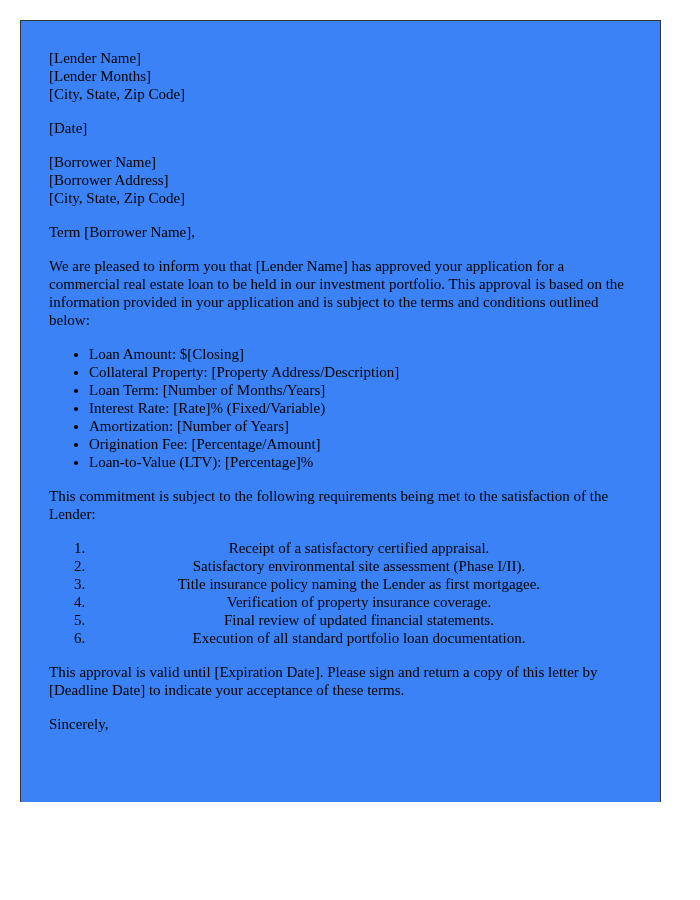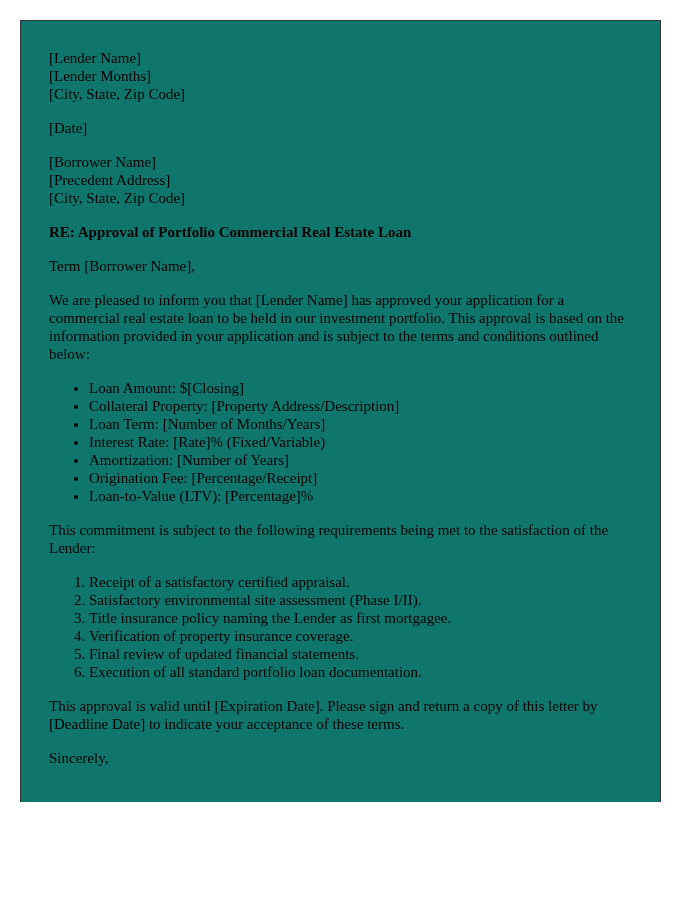--- a/index.html
+++ b/index.html
@@ -19,21 +19,21 @@
       position: absolute;
       left: 20px;
       top: 20px;
       width: 641px;
       height: 782px;
       border-left: 1px solid #333333;
       border-right: 1px solid #333333;
       border-top: 1px solid #333333;
       box-sizing: border-box;
       overflow: hidden;
-      background: #0f766e;
+      background: #3b82f6;
     }
     .letter {
       position: absolute;
       left: 28px;
       top: 28px;
       width: 580px;
       font-size: 15px;
       line-height: 18px;
     }
     .block { margin: 0 0 16px 0; }
@@ -42,57 +42,57 @@
     .subject { font-weight: bold; }
     .heading { font-weight: bold; }
     ul.terms {
       margin: 0 0 16px 0;
       padding-left: 40px;
       list-style: disc;
     }
     ol.conditions {
       margin: 0 0 16px 0;
       padding-left: 40px;
+      text-align: center;
     }
     li { margin: 0; }
     .term-label { font-weight: normal; }
   </style>
 </head>
 <body>
 
 <div class="page-frame">
   <div class="letter">
 
     <div class="block">
       <span class="line">[Lender Name]</span>
       <span class="line">[Lender Months]</span>
       <span class="line">[City, State, Zip Code]</span>
     </div>
 
     <p>[Date]</p>
 
     <div class="block">
       <span class="line">[Borrower Name]</span>
-      <span class="line">[Precedent Address]</span>
+      <span class="line">[Borrower Address]</span>
       <span class="line">[City, State, Zip Code]</span>
     </div>
 
-    <p class="subject">RE: Approval of Portfolio Commercial Real Estate Loan</p>
 
     <p>Term [Borrower Name],</p>
 
     <p>We are pleased to inform you that [Lender Name] has approved your application for a commercial real estate loan to be held in our investment portfolio. This approval is based on the information provided in your application and is subject to the terms and conditions outlined below:</p>
 
     <ul class="terms">
       <li><span class="term-label">Loan Amount:</span><span> $[Closing]</span></li>
       <li><span class="term-label">Collateral Property:</span><span> [Property Address/Description]</span></li>
       <li><span class="term-label">Loan Term:</span><span> [Number of Months/Years]</span></li>
       <li><span class="term-label">Interest Rate:</span><span> [Rate]% (Fixed/Variable)</span></li>
       <li><span class="term-label">Amortization:</span><span> [Number of Years]</span></li>
-      <li><span class="term-label">Origination Fee:</span><span> [Percentage/Receipt]</span></li>
+      <li><span class="term-label">Origination Fee:</span><span> [Percentage/Amount]</span></li>
       <li><span class="term-label">Loan-to-Value (LTV):</span><span> [Percentage]%</span></li>
     </ul>
 
 
     <p>This commitment is subject to the following requirements being met to the satisfaction of the Lender:</p>
 
     <ol class="conditions">
       <li>Receipt of a satisfactory certified appraisal.</li>
       <li>Satisfactory environmental site assessment (Phase I/II).</li>
       <li>Title insurance policy naming the Lender as first mortgagee.</li>

